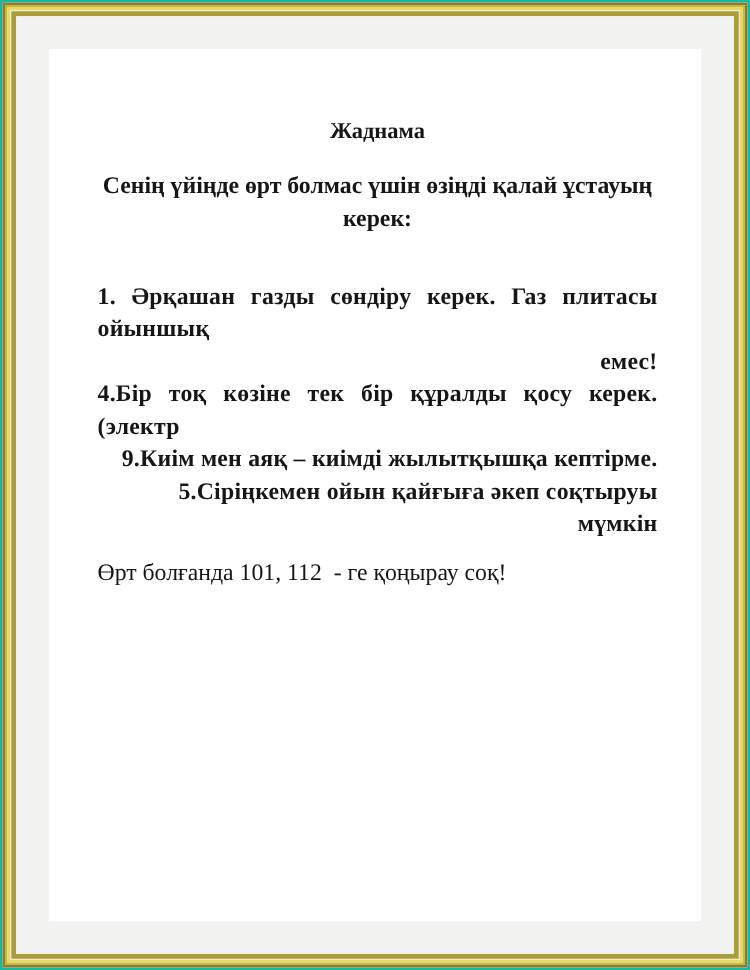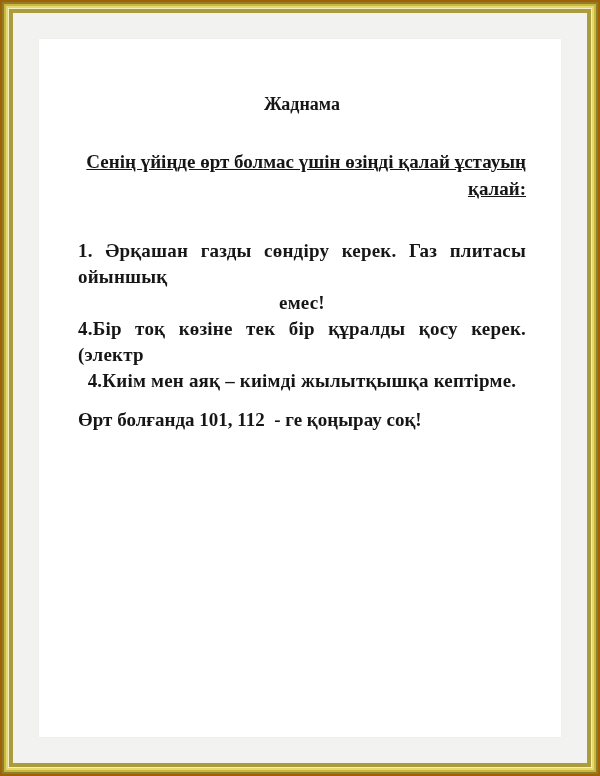--- a/index.html
+++ b/index.html
@@ -7,21 +7,21 @@
   body {
     font-family: "Liberation Serif", "DejaVu Serif", serif;
     background: #ffffff;
     position: relative;
     overflow: hidden;
   }
 
   
   .frame-o1 {
     position: absolute; inset: 0;
-    border: 2px solid #a16207;
+    border: 2px solid #14b8a6;
   }
   .frame-o2 { position: absolute; inset: 0; border: 2px solid #8f7d2e; }
   .frame-o3 { position: absolute; inset: 0; border: 2px solid #c9b83f; }
   .frame-o4 { position: absolute; inset: 0; border: 2px solid #e6d96a; }
   .frame-o5 { position: absolute; inset: 0; border: 1px solid #f3efc2; }
   .frame-o6 { position: absolute; inset: 0; border: 4px solid #ab9c3d; }
 
   
   .mat {
     position: absolute; inset: 0;
@@ -44,49 +44,48 @@
   }
 
   .memo-title {
     font-size: 18px;
     font-weight: bold;
     text-align: center;
     line-height: 27px;
   }
 
   .memo-subtitle {
-    margin-top: 30px;
+    margin-top: 17px;
     font-size: 19px;
     font-weight: bold;
-    text-align: right;
+    text-align: center;
     line-height: 27px;
-    text-decoration: underline;
   }
 
   .memo-body {
     margin-top: 36px;
     font-size: 19px;
     line-height: 26px;
     letter-spacing: 0.2px;
     font-weight: bold;
   }
   .body-line {
-    text-align: center;
+    text-align: right;
     white-space: pre-wrap;
   }
   .body-line.stretch {
     text-align: justify;
     text-align-last: justify;
     white-space: normal;
   }
 
   .memo-footer {
     margin-top: 12px;
     font-size: 19px;
-    font-weight: bold;
+    font-weight: normal;
     line-height: 27px;
     white-space: pre-wrap;
   }
 </style>
 </head>
 <body>
 
 <div class="frame-o1">
   <div class="frame-o2">
     <div class="frame-o3">
@@ -94,28 +93,29 @@
         <div class="frame-o5">
           <div class="frame-o6">
             <div class="mat">
               <div class="page">
                 <div class="content">
 
                   <div class="memo-title">Жаднама</div>
 
                   <div class="memo-subtitle">
                     <div>Сенің үйіңде өрт болмас үшін өзіңді қалай ұстауың</div>
-                    <div>қалай:</div>
+                    <div>керек:</div>
                   </div>
 
                   <div class="memo-body">
                     <div class="body-line stretch">1. Әрқашан газды сөндіру керек. Газ плитасы ойыншық</div>
                     <div class="body-line">емес!</div>
                     <div class="body-line stretch">4.Бір тоқ көзіне тек бір құралды қосу керек. (электр</div>
-                    <div class="body-line">4.Киім мен аяқ – киімді жылытқышқа кептірме.</div>
+                    <div class="body-line">9.Киім мен аяқ – киімді жылытқышқа кептірме.</div>
+                    <div class="body-line">5.Сіріңкемен ойын қайғыға әкеп соқтыруы мүмкін</div>
                   </div>
 
                   <div class="memo-footer">Өрт болғанда 101, 112&nbsp; - ге қоңырау соқ!</div>
 
                 </div>
               </div>
             </div>
           </div>
         </div>
       </div>

